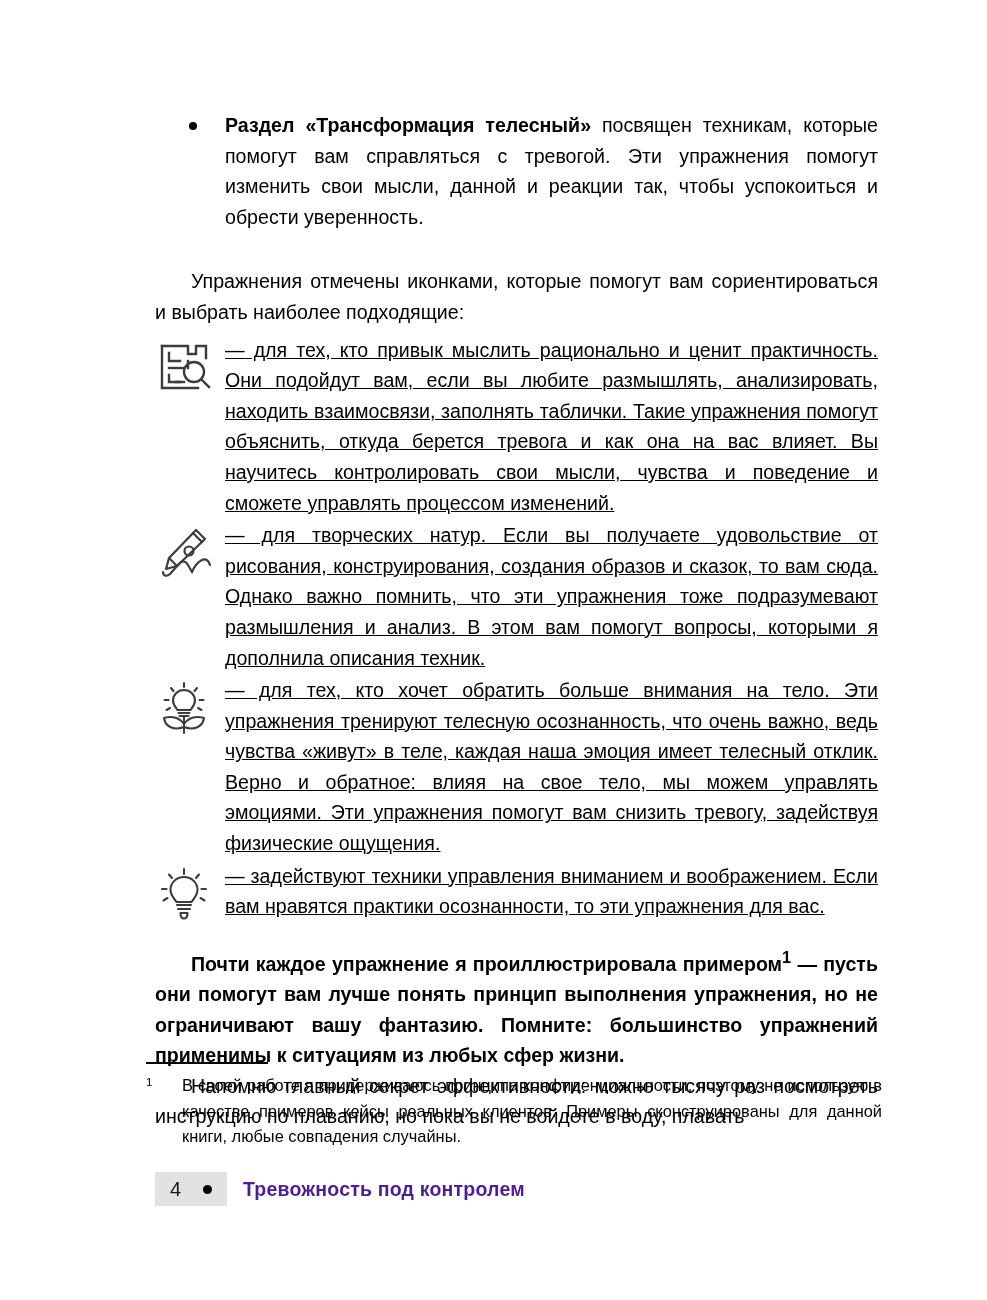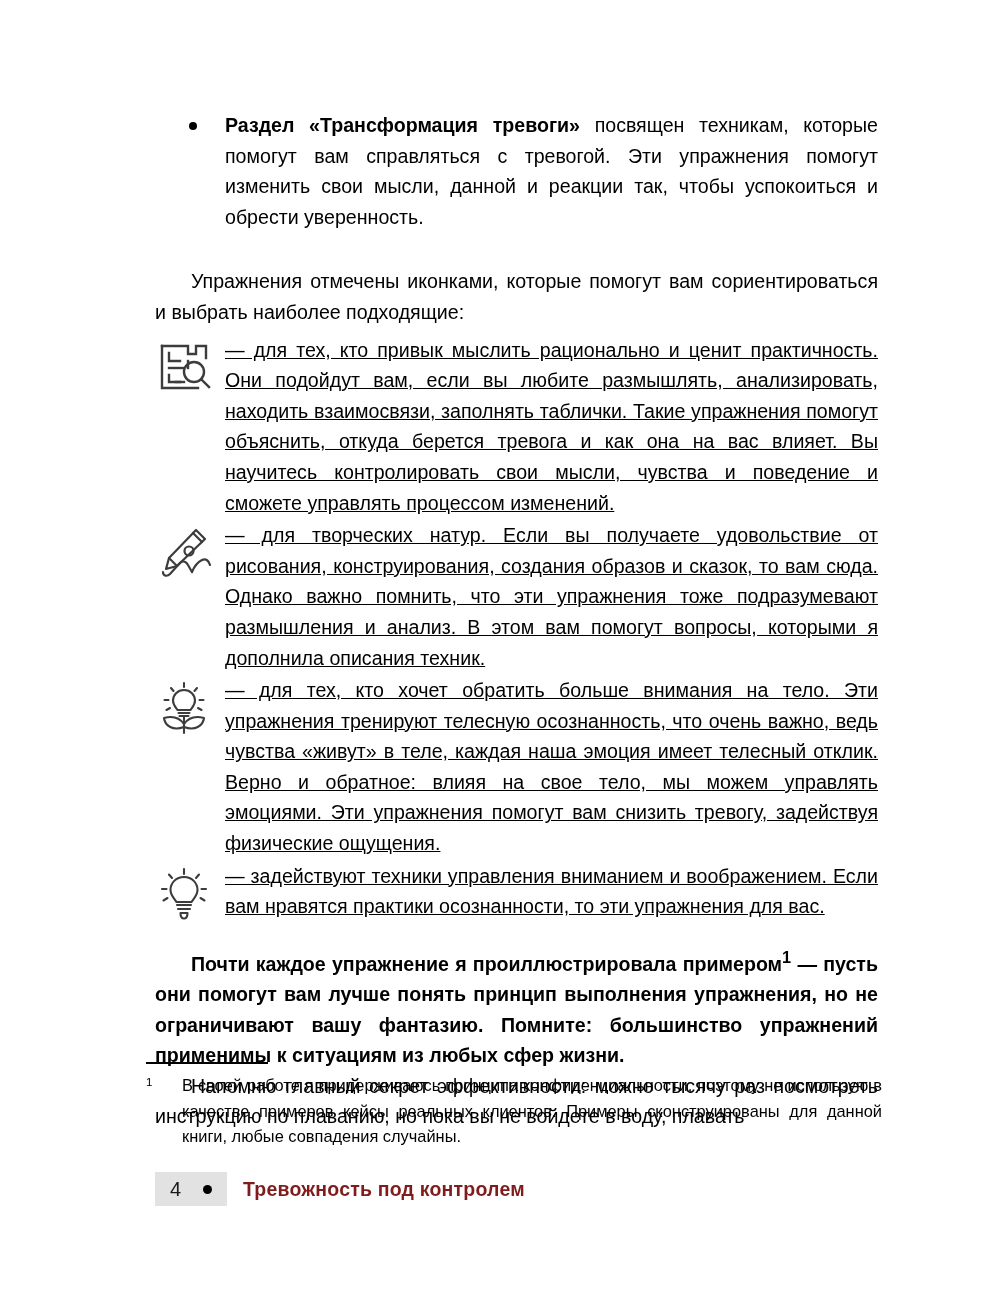--- a/index.html
+++ b/index.html
@@ -132,34 +132,34 @@
     width: 9px;
     height: 9px;
     background: #000;
     border-radius: 50%;
   }
   #footer-title {
     margin-left: 16px;
     font-size: 19.5px;
     font-weight: bold;
     letter-spacing: 0.2px;
-    color: #7f1d1d;
+    color: #4c1d95;
   }
 </style>
 </head>
 <body>
 
 <div id="page">
 
   <div id="content">
 
     <ul id="bullet-list">
       <li class="bullet-item">
         <span class="bullet-dot"></span>
-        <p class="para"><b>Раздел «Трансформация тревоги»</b><span> посвящен техникам, которые помогут вам справляться с тревогой. Эти упражнения помогут изменить свои мысли, данной и реакции так, чтобы успокоиться и обрести уверенность.</span></p>
+        <p class="para"><b>Раздел «Трансформация телесный»</b><span> посвящен техникам, которые помогут вам справляться с тревогой. Эти упражнения помогут изменить свои мысли, данной и реакции так, чтобы успокоиться и обрести уверенность.</span></p>
       </li>
     </ul>
 
     <p class="para indent" style="margin-top:34px;">Упражнения отмечены иконками, которые помогут вам сориентироваться и выбрать наиболее подходящие:</p>
 
     <div id="icon-rows">
 
       <div class="icon-row">
         <span class="icon-box">
           <svg width="58" height="58" viewBox="0 0 58 58" fill="none" stroke="#3c3c3c" stroke-width="2.4" stroke-linecap="square">

